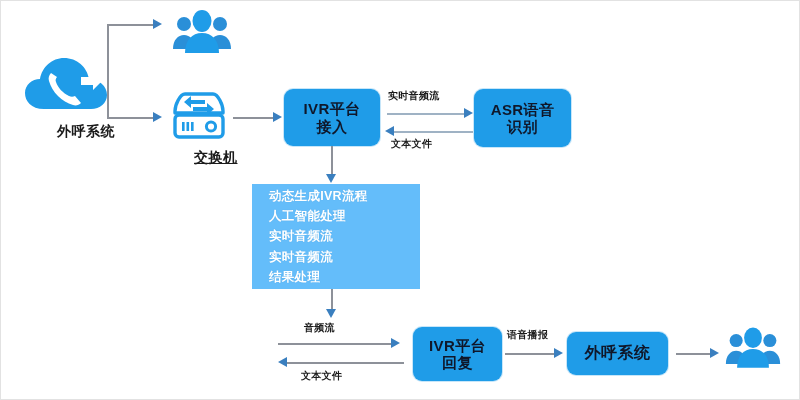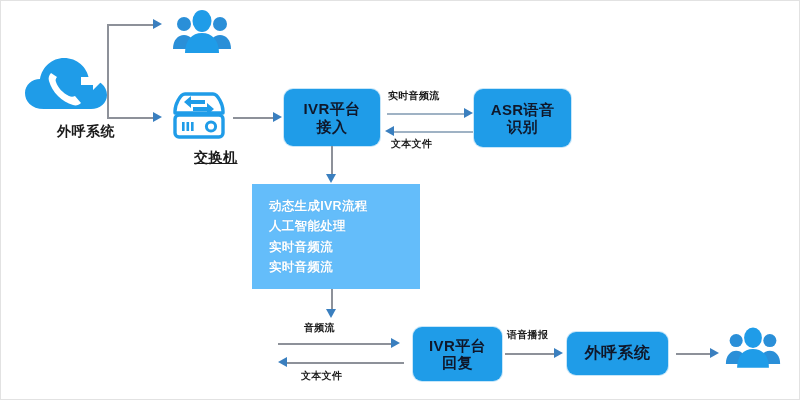--- a/index.html
+++ b/index.html
@@ -118,20 +118,21 @@
   <div class="edgelbl" style="left:390px;top:136px;">文本文件</div>
 
   <div class="vline" style="left:330px;top:145px;height:30px;"></div>
   <div class="arw d" style="left:325px;top:173px;"></div>
 
   <div class="aibox" style="left:251px;top:183px;width:168px;height:105px;">
     <div>动态生成IVR流程</div>
     <div>人工智能处理</div>
     <div>实时音频流</div>
     <div>实时音频流</div>
+    <div>结果处理</div>
   </div>
 
   <div class="vline" style="left:330px;top:288px;height:22px;"></div>
   <div class="arw d" style="left:325px;top:308px;"></div>
 
 
   <div class="edgelbl" style="left:303px;top:320px;">音频流</div>
   <div class="hline" style="left:277px;top:342px;width:118px;"></div>
   <div class="arw r" style="left:390px;top:337px;"></div>
 

